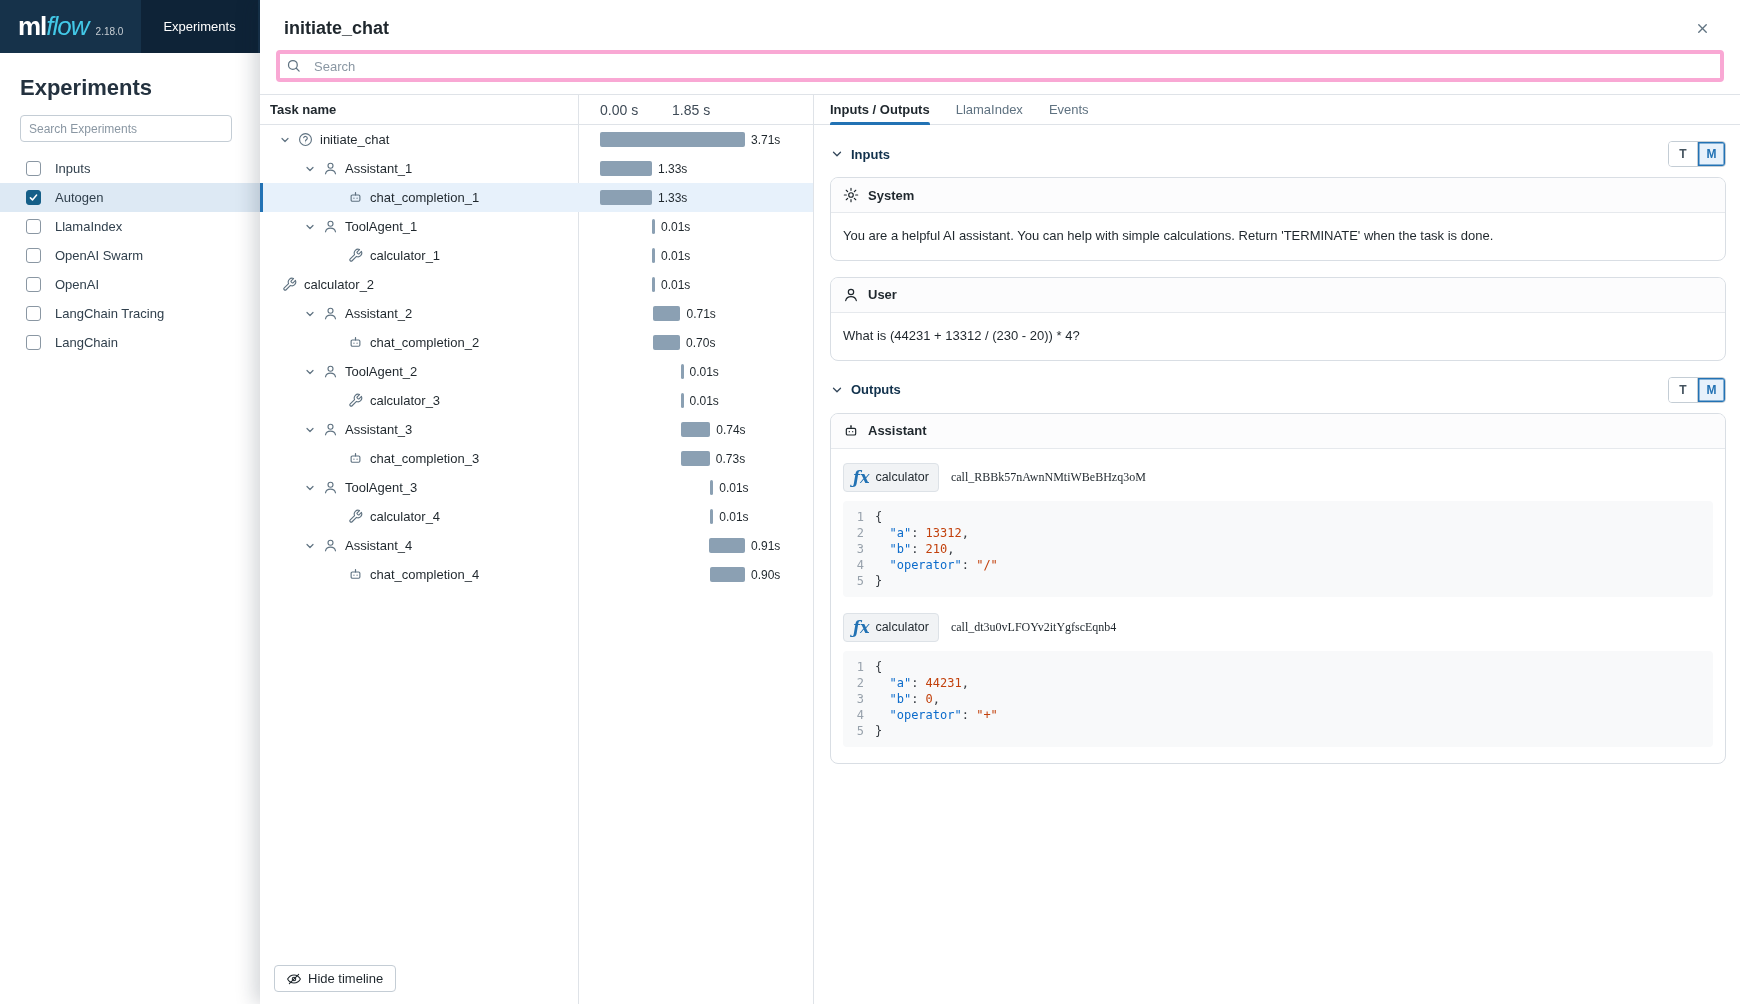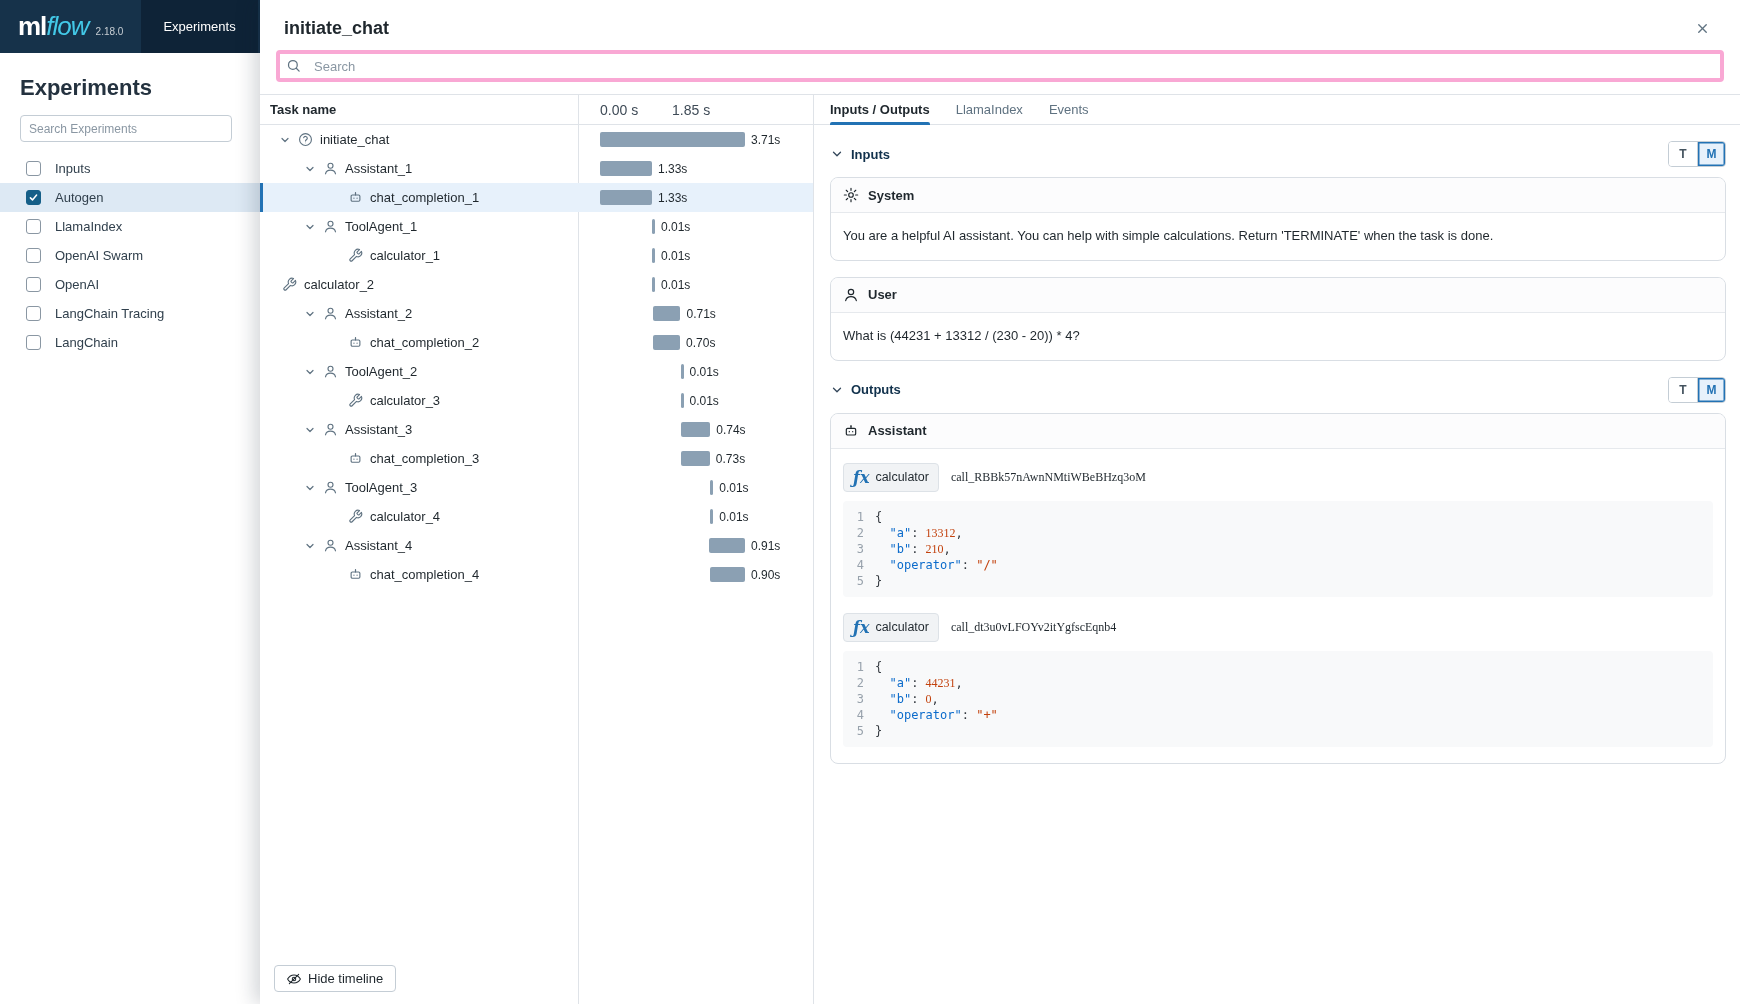--- a/index.html
+++ b/index.html
@@ -101,21 +101,21 @@
   .tool-call:last-child{margin-bottom:2px;}
   .tc-head{display:flex;align-items:center;gap:12px;margin-bottom:9px;}
   .badge{display:inline-flex;align-items:center;gap:6px;background:#f1f3f5;border:1px solid #dde2e7;border-radius:4px;padding:2px 9px;font-size:12.5px;color:#1f272d;}
   .fx{font-family:"DejaVu Serif",serif;font-style:italic;font-size:16px;color:var(--accent);font-weight:700;}
   .call-id{font-family:Liberation Serif, serif;font-size:12px;color:#1f272d;}
   .code{background:#f8f9fa;border-radius:4px;padding:8px 0;}
   .cl{display:flex;font-family:"DejaVu Sans Mono",monospace;font-size:12px;line-height:16px;}
   .ln{width:32px;text-align:right;color:#98a2ac;flex:none;padding-right:11px;}
   .ct{white-space:pre;color:#343a40;}
   .k{color:var(--code-key);}
-  .n{color:var(--code-number);font-family:Liberation Serif, serif;}
+  .n{color:var(--code-number);}
   .s{color:var(--code-string);}
 </style>
 </head>
 <body>
 
 <header class="topnav">
   <div class="logo">
     <span class="ml">ml</span>
       <span class="flow">flow</span>
     <span class="ver">2.18.0</span>

